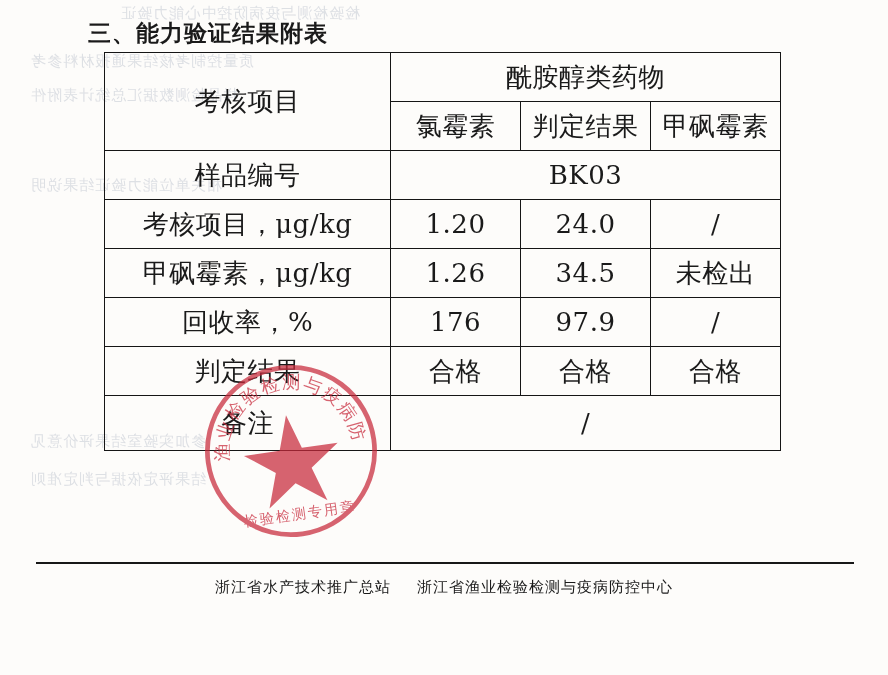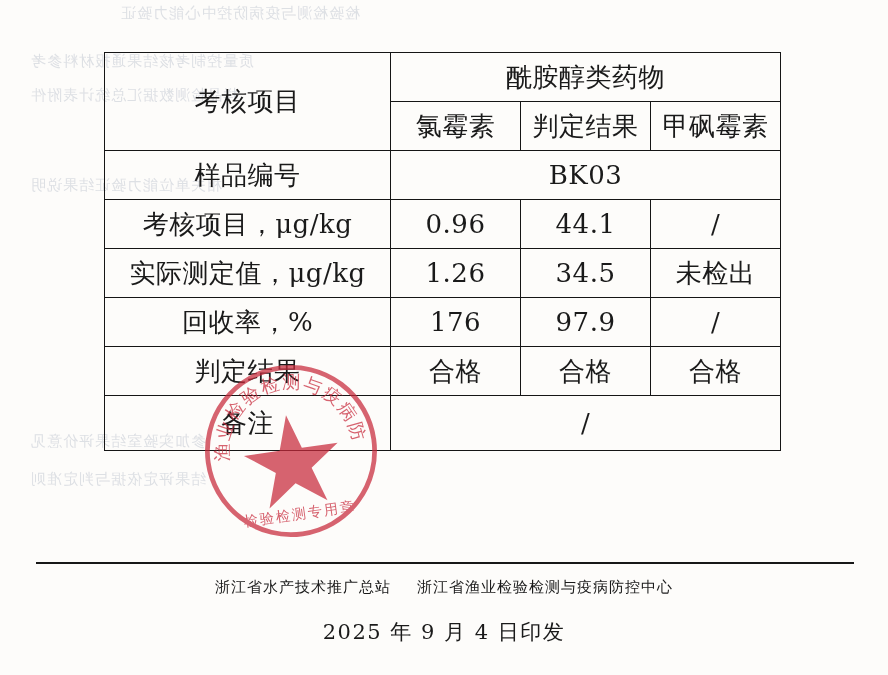--- a/index.html
+++ b/index.html
@@ -135,20 +135,21 @@
 
 <div class="page">
 
   <div class="bleed" style="left:120px; top:4px;">检验检测与疫病防控中心能力验证</div>
   <div class="bleed" style="left:30px; top:52px;">质量控制考核结果通报材料参考</div>
   <div class="bleed" style="left:30px; top:86px;">样品检测数据汇总统计表附件</div>
   <div class="bleed" style="left:30px; top:176px;">相关单位能力验证结果说明</div>
   <div class="bleed" style="left:30px; top:432px;">参加实验室结果评价意见</div>
   <div class="bleed" style="left:30px; top:470px;">结果评定依据与判定准则</div>
 
+  <div class="section-title">三、能力验证结果附表</div>
 
   <div class="table-wrap">
     <table class="results">
       <colgroup>
         <col class="col-item">
           <col class="col-drug">
           <col class="col-drug">
           <col class="col-drug">
       </colgroup>
       <tbody>
@@ -162,27 +163,27 @@
           <td class="sub-head">甲砜霉素</td>
         </tr>
 
         <tr>
           <td class="item-head">样品编号</td>
           <td class="sample-id" colspan="3">BK03</td>
         </tr>
 
         <tr>
           <td class="item-head">考核项目，μg/kg</td>
-          <td class="num">0.96</td>
-          <td class="num">44.1</td>
+          <td class="num">1.20</td>
+          <td class="num">24.0</td>
           <td class="num">/</td>
         </tr>
 
         <tr>
-          <td class="item-head">实际测定值，μg/kg</td>
+          <td class="item-head">甲砜霉素，μg/kg</td>
           <td class="num">1.26</td>
           <td class="num">34.5</td>
           <td class="num">未检出</td>
         </tr>
 
         <tr>
           <td class="item-head">回收率，%</td>
           <td class="num">176</td>
           <td class="num">97.9</td>
           <td class="num">/</td>
@@ -213,15 +214,14 @@
       <polygon fill="#c8293b" points="100,62 111.8,98.2 149.8,98.2 119,120.6 130.8,156.8 100,134.4 69.2,156.8 81,120.6 50.2,98.2 88.2,98.2"></polygon>
       <text x="100" y="172" fill="#c8293b" font-size="15" font-family="'DejaVu Serif', serif" text-anchor="middle" letter-spacing="2">检验检测专用章</text>
     </g>
   </svg>
 
   <div class="footer-rule"></div>
 
   <div class="footer-line1">
     <span class="org1">浙江省水产技术推广总站</span><span>浙江省渔业检验检测与疫病防控中心</span>
   </div>
-  <div class="footer-line2">2025 年 9 月 4 日印发</div>
 
 </div>
 
 </body></html>

